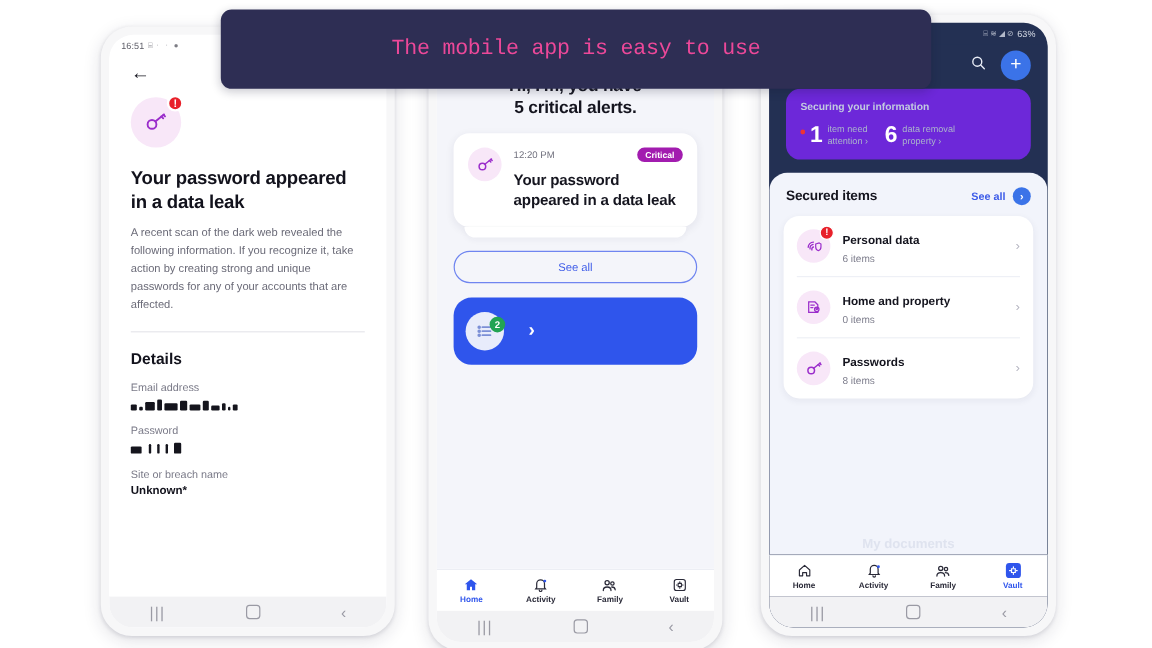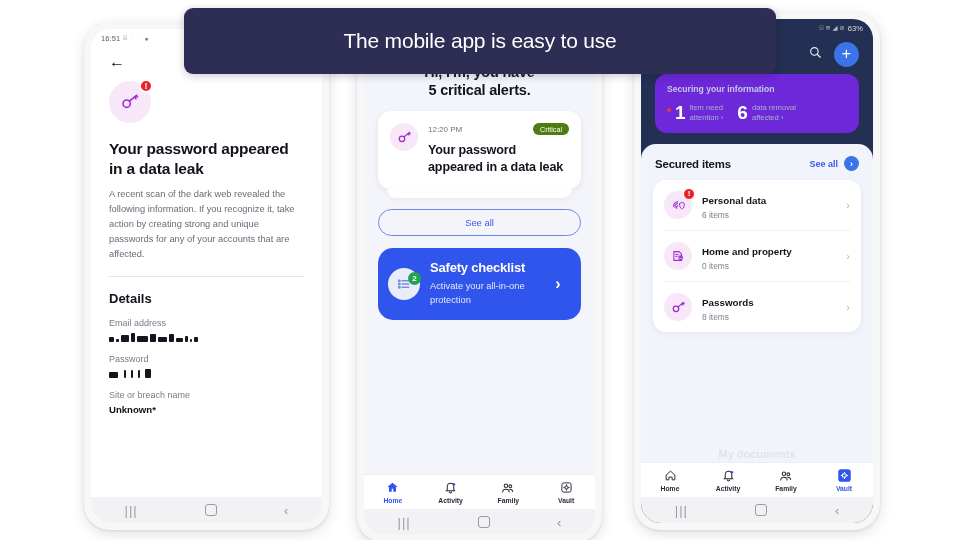--- a/index.html
+++ b/index.html
@@ -89,21 +89,21 @@
     margin-top:12px;background:#fff;border-radius:13px;padding:12px 12px 14px;
     box-shadow:0 2px 7px rgba(30,30,70,.07);
     display:flex;gap:10px;
   }
   .ac-ico{width:28px;height:28px;border-radius:50%;background:#f8e7f8;
     display:flex;align-items:center;justify-content:center;flex:0 0 28px;}
   .ac-main{flex:1;min-width:0;}
   .ac-top{display:flex;align-items:center;justify-content:space-between;}
   .ac-time{font-size:8px;color:#71717e;}
   .pill-crit{
-    background:#4d7c0f;color:#fff;font-size:7.2px;font-weight:normal;
+    background:#a21caf;color:#fff;font-size:7.2px;font-weight:bold;
     padding:2.5px 7px;border-radius:9px;line-height:1;
   }
   .ac-title{font-size:12.6px;font-weight:bold;color:#15151f;line-height:1.3;margin-top:7px;letter-spacing:-.15px;}
   .card-peek{
     height:9px;margin:0 9px;background:#fff;border-radius:0 0 11px 11px;
     box-shadow:0 2px 5px rgba(30,30,70,.05);
   }
   .btn-seeall{
     margin-top:11px;height:25px;border:1.2px solid #6f85f0;border-radius:14px;
     background:transparent;color:#3c5ae8;font-size:9.4px;
@@ -184,21 +184,21 @@
   }
 
   
   .banner{
     position:absolute;left:184px;top:8px;width:592px;height:66px;
     background:#2e2e54;border-radius:9px;
     display:flex;align-items:center;justify-content:center;
     box-shadow:0 2px 8px rgba(20,20,45,.22);
   }
   .banner-text{
-    color:#ffffff;font-size:21px;letter-spacing:-.2px;white-space:nowrap;
+    color:#ec4899;font-size:18px;letter-spacing:-.2px;white-space:nowrap;font-family:Liberation Mono, monospace;
   }
 </style>
 </head>
 <body>
 
 <div class="stage">
 
   <div class="phone p1">
     <div class="screen">
 
@@ -308,24 +308,20 @@
                 <circle cx="5" cy="7" r="1.1" fill="#7b8fd6"></circle>
                   <path d="M9 7h10"></path>
                 <circle cx="5" cy="12" r="1.1" fill="#7b8fd6"></circle>
                   <path d="M9 12h10"></path>
                 <circle cx="5" cy="17" r="1.1" fill="#7b8fd6"></circle>
                   <path d="M9 17h10"></path>
               </svg>
             </div>
             <span class="sf-badge">2</span>
           </div>
-          <div class="sf-txt">
-            <div class="sf-title">Safety checklist</div>
-            <div class="sf-sub">Activate your all-in-one protection</div>
-          </div>
           <div class="sf-chev">›</div>
         </div>
       </div>
 
       <div class="tabbar">
         <div class="tab active">
           <span class="tico">
             <svg width="13" height="13" viewBox="0 0 24 24" fill="#2f55ec">
                 <path d="M12 3 2.5 11h3v9h5v-5.5h3V20h5v-9h3z"></path>
               </svg>
@@ -401,21 +397,21 @@
               <span class="num">1</span>
               <span class="lbl">
                 <span>item need</span><br>
                 <span>attention ›</span>
               </span>
             </div>
             <div class="stat">
               <span class="num">6</span>
               <span class="lbl">
                 <span>data removal</span><br>
-                <span>affected ›</span>
+                <span>property ›</span>
               </span>
             </div>
           </div>
         </div>
 
         <div class="sheet">
           <div class="sheet-head">
             <span class="sheet-title">Secured items</span>
             <span class="sheet-right">
               <span class="see-all-link">See all</span>

